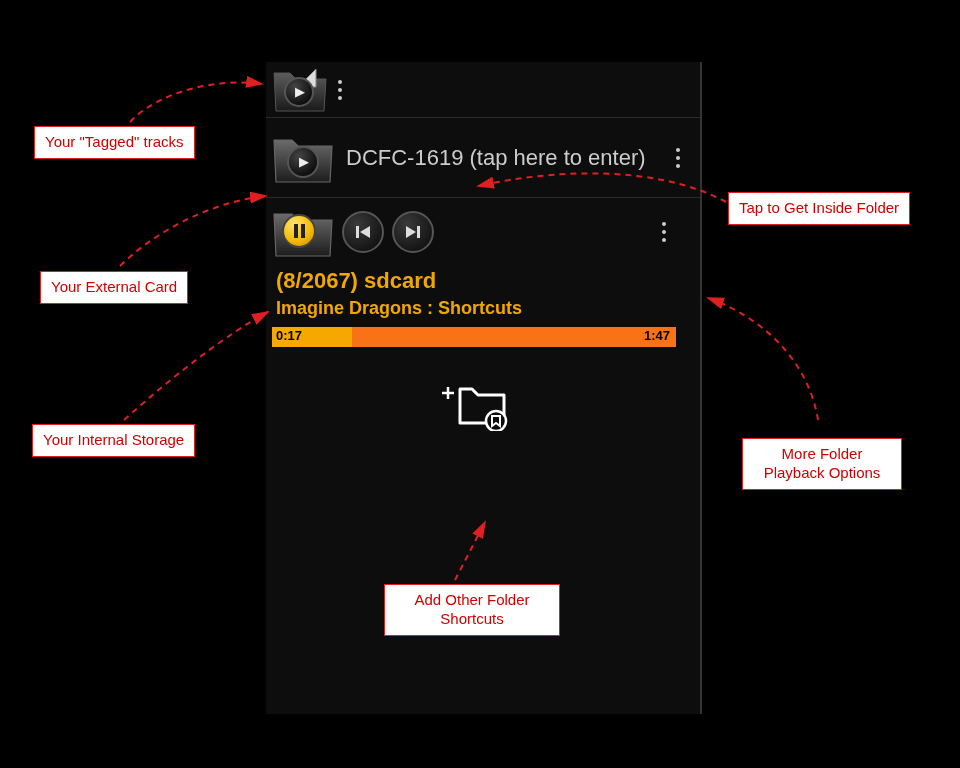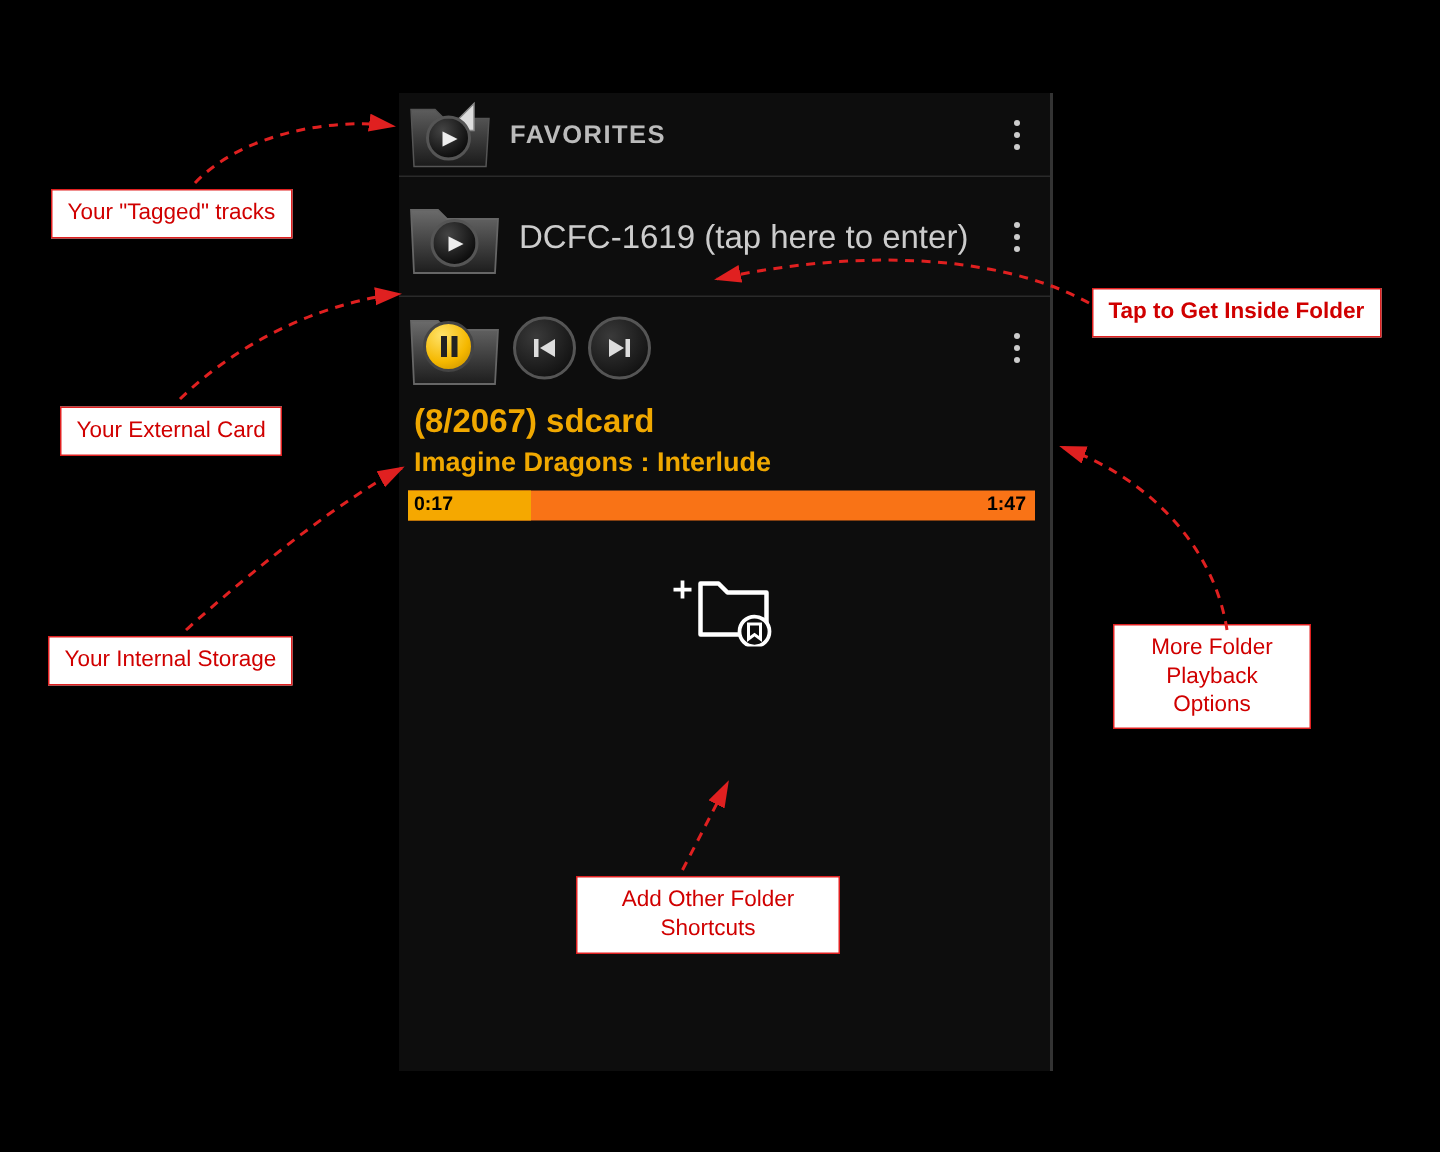--- a/index.html
+++ b/index.html
@@ -24,21 +24,21 @@
     display: flex;
     align-items: center;
     padding: 6px 10px 6px 6px;
     border-bottom: 1px solid #2a2a2a;
   }
   .row-favorites { height: 56px; }
   .row-folder { height: 80px; }
   .row-sdcard {
     flex-direction: column;
     align-items: stretch;
-    padding: 8px 10px 0 6px;
+    padding: 8px 24px 0 6px;
     border-bottom: none;
   }
   .folder-icon {
     width: 56px;
     height: 46px;
     position: relative;
     flex-shrink: 0;
   }
   .folder-icon svg { width: 100%; height: 100%; }
   .play-overlay {
@@ -146,22 +146,22 @@
     color: #d00000;
     font-family: "Comic Sans MS", cursive, sans-serif;
     font-size: 15px;
     padding: 6px 10px;
     text-align: center;
     line-height: 1.25;
   }
   .c1 { left: 34px;  top: 126px; }
   .c2 { left: 40px;  top: 271px; }
   .c3 { left: 32px;  top: 424px; }
-  .c4 { left: 728px; top: 192px; font-weight: bold; }
-  .c5 { left: 742px; top: 416px; width: 132px; }
+  .c4 { left: 728px; top: 192px; }
+  .c5 { left: 742px; top: 438px; width: 160px; }
   .c6 { left: 384px; top: 584px; width: 176px; }
 
   svg.arrow { position: absolute; overflow: visible; pointer-events: none; }
 </style>
 </head>
 <body>
 
 <div class="phone">
 
   <div class="row row-favorites">
@@ -173,21 +173,20 @@
           <linearGradient id="gfav" x1="0" y1="0" x2="0" y2="1">
             <stop offset="0" stop-color="#5d5d5d"></stop>
               <stop offset="1" stop-color="#1a1a1a"></stop>
           </linearGradient>
         </defs>
       </svg>
       <div class="play-overlay">
           <span>▶</span>
         </div>
     </div>
-    <div class="row-label fav-label">FAVORITES</div>
     <div class="kebab">
       <span></span>
         <span></span>
         <span></span>
     </div>
   </div>
 
   <div class="row row-folder">
     <div class="folder-icon" style="width:62px;height:52px">
       <svg viewBox="0 0 62 52">
@@ -242,21 +241,21 @@
       </div>
       <div style="flex:1"></div>
       <div class="kebab">
         <span></span>
           <span></span>
           <span></span>
       </div>
     </div>
     <div class="sdcard-info">
       <div class="track-count">(8/2067)  sdcard</div>
-      <div class="track-title">Imagine Dragons : Interlude</div>
+      <div class="track-title">Imagine Dragons : Shortcuts</div>
     </div>
     <div class="progress-wrap">
       <div class="progress-fill"></div>
       <div class="time-l">0:17</div>
       <div class="time-r">1:47</div>
     </div>
 
     <div class="add-folder">
       <svg viewBox="0 0 72 56">
         <line x1="4" y1="18" x2="16" y2="18" stroke="#fff" stroke-width="2.5"></line>

